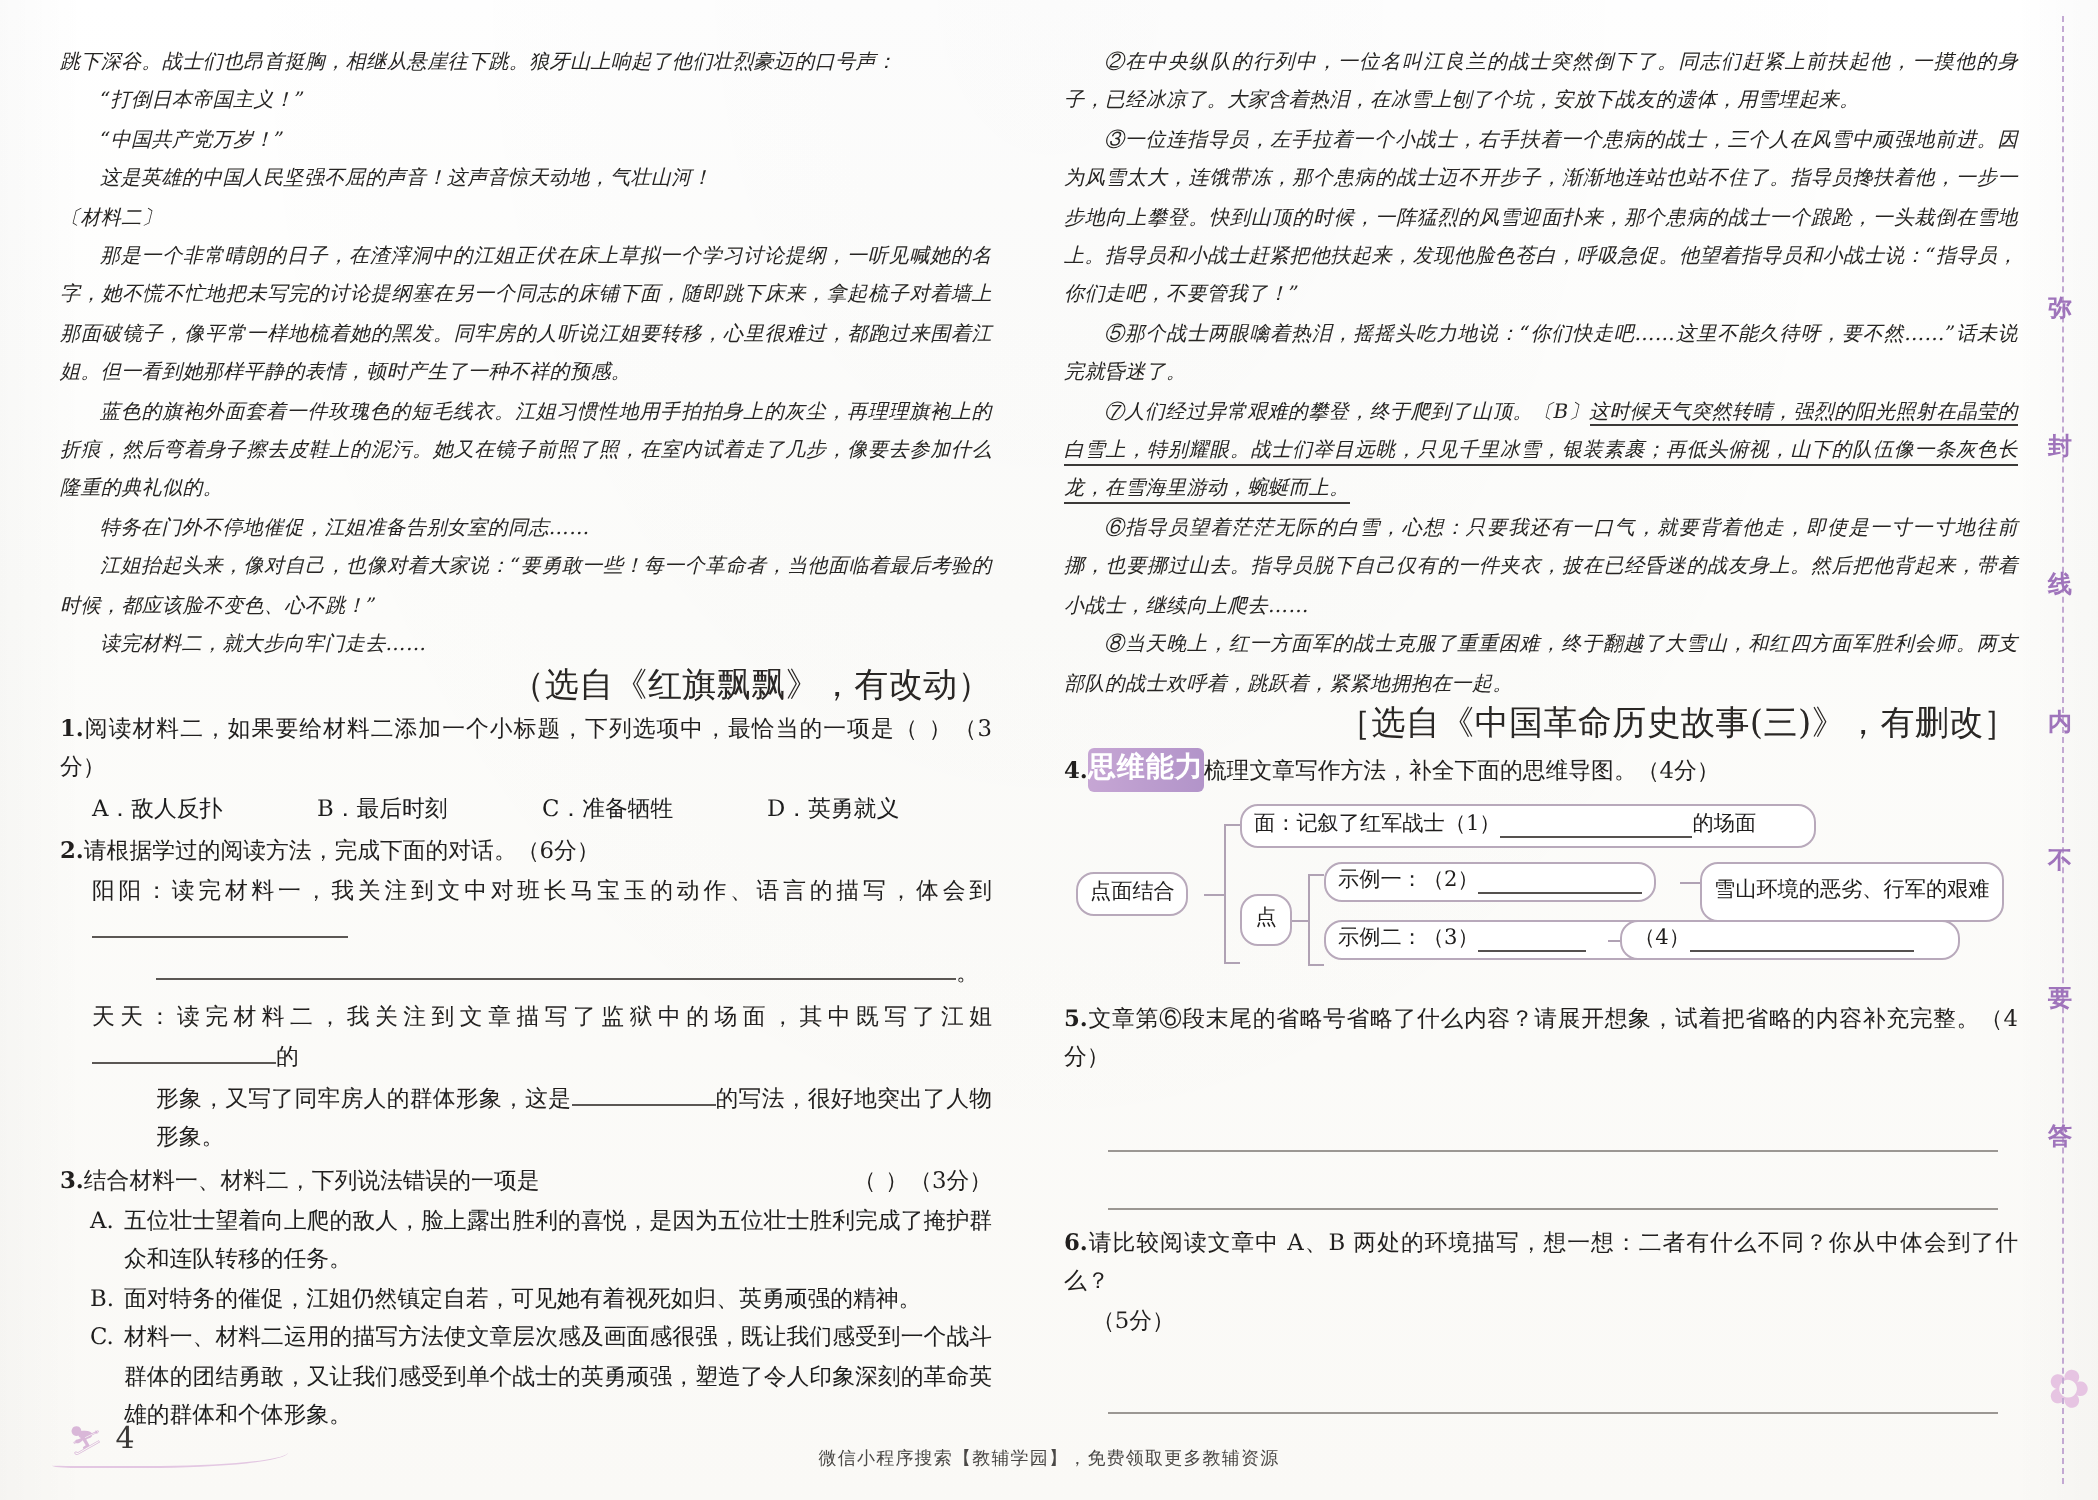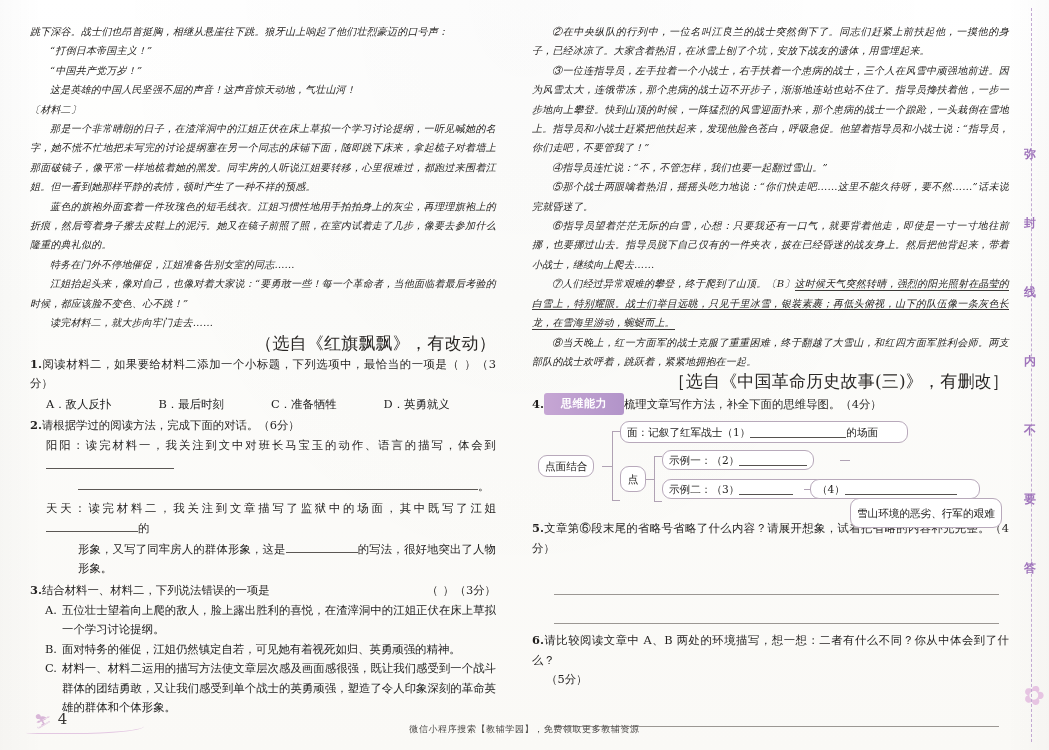--- a/index.html
+++ b/index.html
@@ -139,24 +139,24 @@
   .blankline{
     display:inline-block;
     border-bottom:1px solid #55514f;
     height:11px;
     vertical-align:-2px;
   }
   .tag-badge{
     display:inline-block;
     background:linear-gradient(90deg,#c6a6d4,#b294c9);
     color:#ffffff;
-    font-size:11px;
+    font-size:14px;
     font-weight:bold;
     border-radius:3px;
-    padding:1px 17px;
+    padding:1px 0;
     letter-spacing:0.5px;
     vertical-align:1px;
     font-family:Liberation Serif, serif;
   }
   
   .seal{
     position:absolute;
     right:6px;top:120px;
     width:26px;
     display:flex;
@@ -265,21 +265,21 @@
       <div class="q" style="padding-left:48px;margin-top:0">
         <span>形象，又写了同牢房人的群体形象，这是</span><span class="fillline" style="width:72px"></span><span>的写法，很好地突出了人物形象。</span>
       </div>
 
       <div class="q" style="display:flex;justify-content:space-between">
         <span><span class="qnum">3.</span><span>结合材料一、材料二，下列说法错误的一项是</span></span>
         <span><span style="letter-spacing:0.5px">（    ）</span><span>（3分）</span></span>
       </div>
       <div class="opt-block">
         <span class="opt-letter">A.</span>
-        <span class="opt-text">五位壮士望着向上爬的敌人，脸上露出胜利的喜悦，在渣滓洞中的江姐正伏在床上草拟一个学习讨论提纲。</span>
+        <span class="opt-text">五位壮士望着向上爬的敌人，脸上露出胜利的喜悦，是因为五位壮士胜利完成了掩护群众和连队转移的任务。</span>
       </div>
       <div class="opt-block">
         <span class="opt-letter">B.</span>
         <span class="opt-text">面对特务的催促，江姐仍然镇定自若，可见她有着视死如归、英勇顽强的精神。</span>
       </div>
       <div class="opt-block">
         <span class="opt-letter">C.</span>
         <span class="opt-text">材料一、材料二运用的描写方法使文章层次感及画面感很强，既让我们感受到一个战斗群体的团结勇敢，又让我们感受到单个战士的英勇顽强，塑造了令人印象深刻的革命英雄的群体和个体形象。</span>
       </div>
 
@@ -289,26 +289,25 @@
       </div>
       <div class="page-swish"></div>
     </div>
 
     <div class="col col-divider"></div>
 
     <div class="col col-right">
 
       <p class="body-text ind2">②在中央纵队的行列中，一位名叫江良兰的战士突然倒下了。同志们赶紧上前扶起他，一摸他的身子，已经冰凉了。大家含着热泪，在冰雪上刨了个坑，安放下战友的遗体，用雪埋起来。</p>
       <p class="body-text ind2">③一位连指导员，左手拉着一个小战士，右手扶着一个患病的战士，三个人在风雪中顽强地前进。因为风雪太大，连饿带冻，那个患病的战士迈不开步子，渐渐地连站也站不住了。指导员搀扶着他，一步一步地向上攀登。快到山顶的时候，一阵猛烈的风雪迎面扑来，那个患病的战士一个踉跄，一头栽倒在雪地上。指导员和小战士赶紧把他扶起来，发现他脸色苍白，呼吸急促。他望着指导员和小战士说：“指导员，你们走吧，不要管我了！”</p>
-      <p class="body-text ind2">④指导员连忙说：“不，不管怎样，我们也要一起翻过雪山。”</p>
       <p class="body-text ind2">⑤那个战士两眼噙着热泪，摇摇头吃力地说：“你们快走吧……这里不能久待呀，要不然……”话未说完就昏迷了。</p>
-      <p class="body-text ind2">⑥指导员望着茫茫无际的白雪，心想：只要我还有一口气，就要背着他走，即使是一寸一寸地往前挪，也要挪过山去。指导员脱下自己仅有的一件夹衣，披在已经昏迷的战友身上。然后把他背起来，带着小战士，继续向上爬去……</p>
       <p class="body-text ind2">
         <span>⑦人们经过异常艰难的攀登，终于爬到了山顶。〔B〕</span><span class="uline">这时候天气突然转晴，强烈的阳光照射在晶莹的白雪上，特别耀眼。战士们举目远眺，只见千里冰雪，银装素裹；再低头俯视，山下的队伍像一条灰色长龙，在雪海里游动，蜿蜒而上。</span>
       </p>
+      <p class="body-text ind2">⑥指导员望着茫茫无际的白雪，心想：只要我还有一口气，就要背着他走，即使是一寸一寸地往前挪，也要挪过山去。指导员脱下自己仅有的一件夹衣，披在已经昏迷的战友身上。然后把他背起来，带着小战士，继续向上爬去……</p>
       <p class="body-text ind2">⑧当天晚上，红一方面军的战士克服了重重困难，终于翻越了大雪山，和红四方面军胜利会师。两支部队的战士欢呼着，跳跃着，紧紧地拥抱在一起。</p>
       <p class="src">［选自《中国革命历史故事(三)》，有删改］</p>
 
       <div class="q">
         <span class="qnum">4.</span><span class="tag-badge">思维能力</span><span>梳理文章写作方法，补全下面的思维导图。（4分）</span>
       </div>
 
       <div class="mindmap">
 
         <div class="node" style="left:0px;top:34px;height:22px;">点面结合</div>
@@ -319,26 +318,26 @@
         <div class="node" style="left:82px;top:0px;height:22px;width:288px;">
           <span>面：记叙了红军战士（1）</span>
             <span class="blankline" style="width:96px"></span>
             <span>的场面</span>
         </div>
 
         <div class="node" style="left:82px;top:45px;height:26px;width:26px;justify-content:center;">点</div>
         <div class="connector" style="left:108px;top:58px;width:8px;"></div>
         <div class="brace" style="left:116px;top:35px;width:8px;height:46px;border-right:0;"></div>
 
-        <div class="node" style="left:124px;top:29px;height:20px;width:152px;">
+        <div class="node" style="left:124px;top:29px;height:20px;width:166px;">
           <span>示例一：（2）</span>
             <span class="blankline" style="width:86px"></span>
         </div>
         <div class="connector" style="left:302px;top:39px;width:10px;"></div>
-        <div class="node" style="left:312px;top:29px;height:30px;margin-top:48px;">雪山环境的恶劣、行军的艰难</div>
+        <div class="node" style="left:312px;top:29px;height:30px;">雪山环境的恶劣、行军的艰难</div>
 
         <div class="node" style="left:124px;top:58px;height:20px;width:164px;">
           <span>示例二：（3）</span>
             <span class="blankline" style="width:54px"></span>
         </div>
         <div class="connector" style="left:266px;top:68px;width:6px;"></div>
         <div class="node" style="left:272px;top:58px;height:20px;width:170px;">
           <span>（4）</span>
             <span class="blankline" style="width:112px"></span>
         </div>

